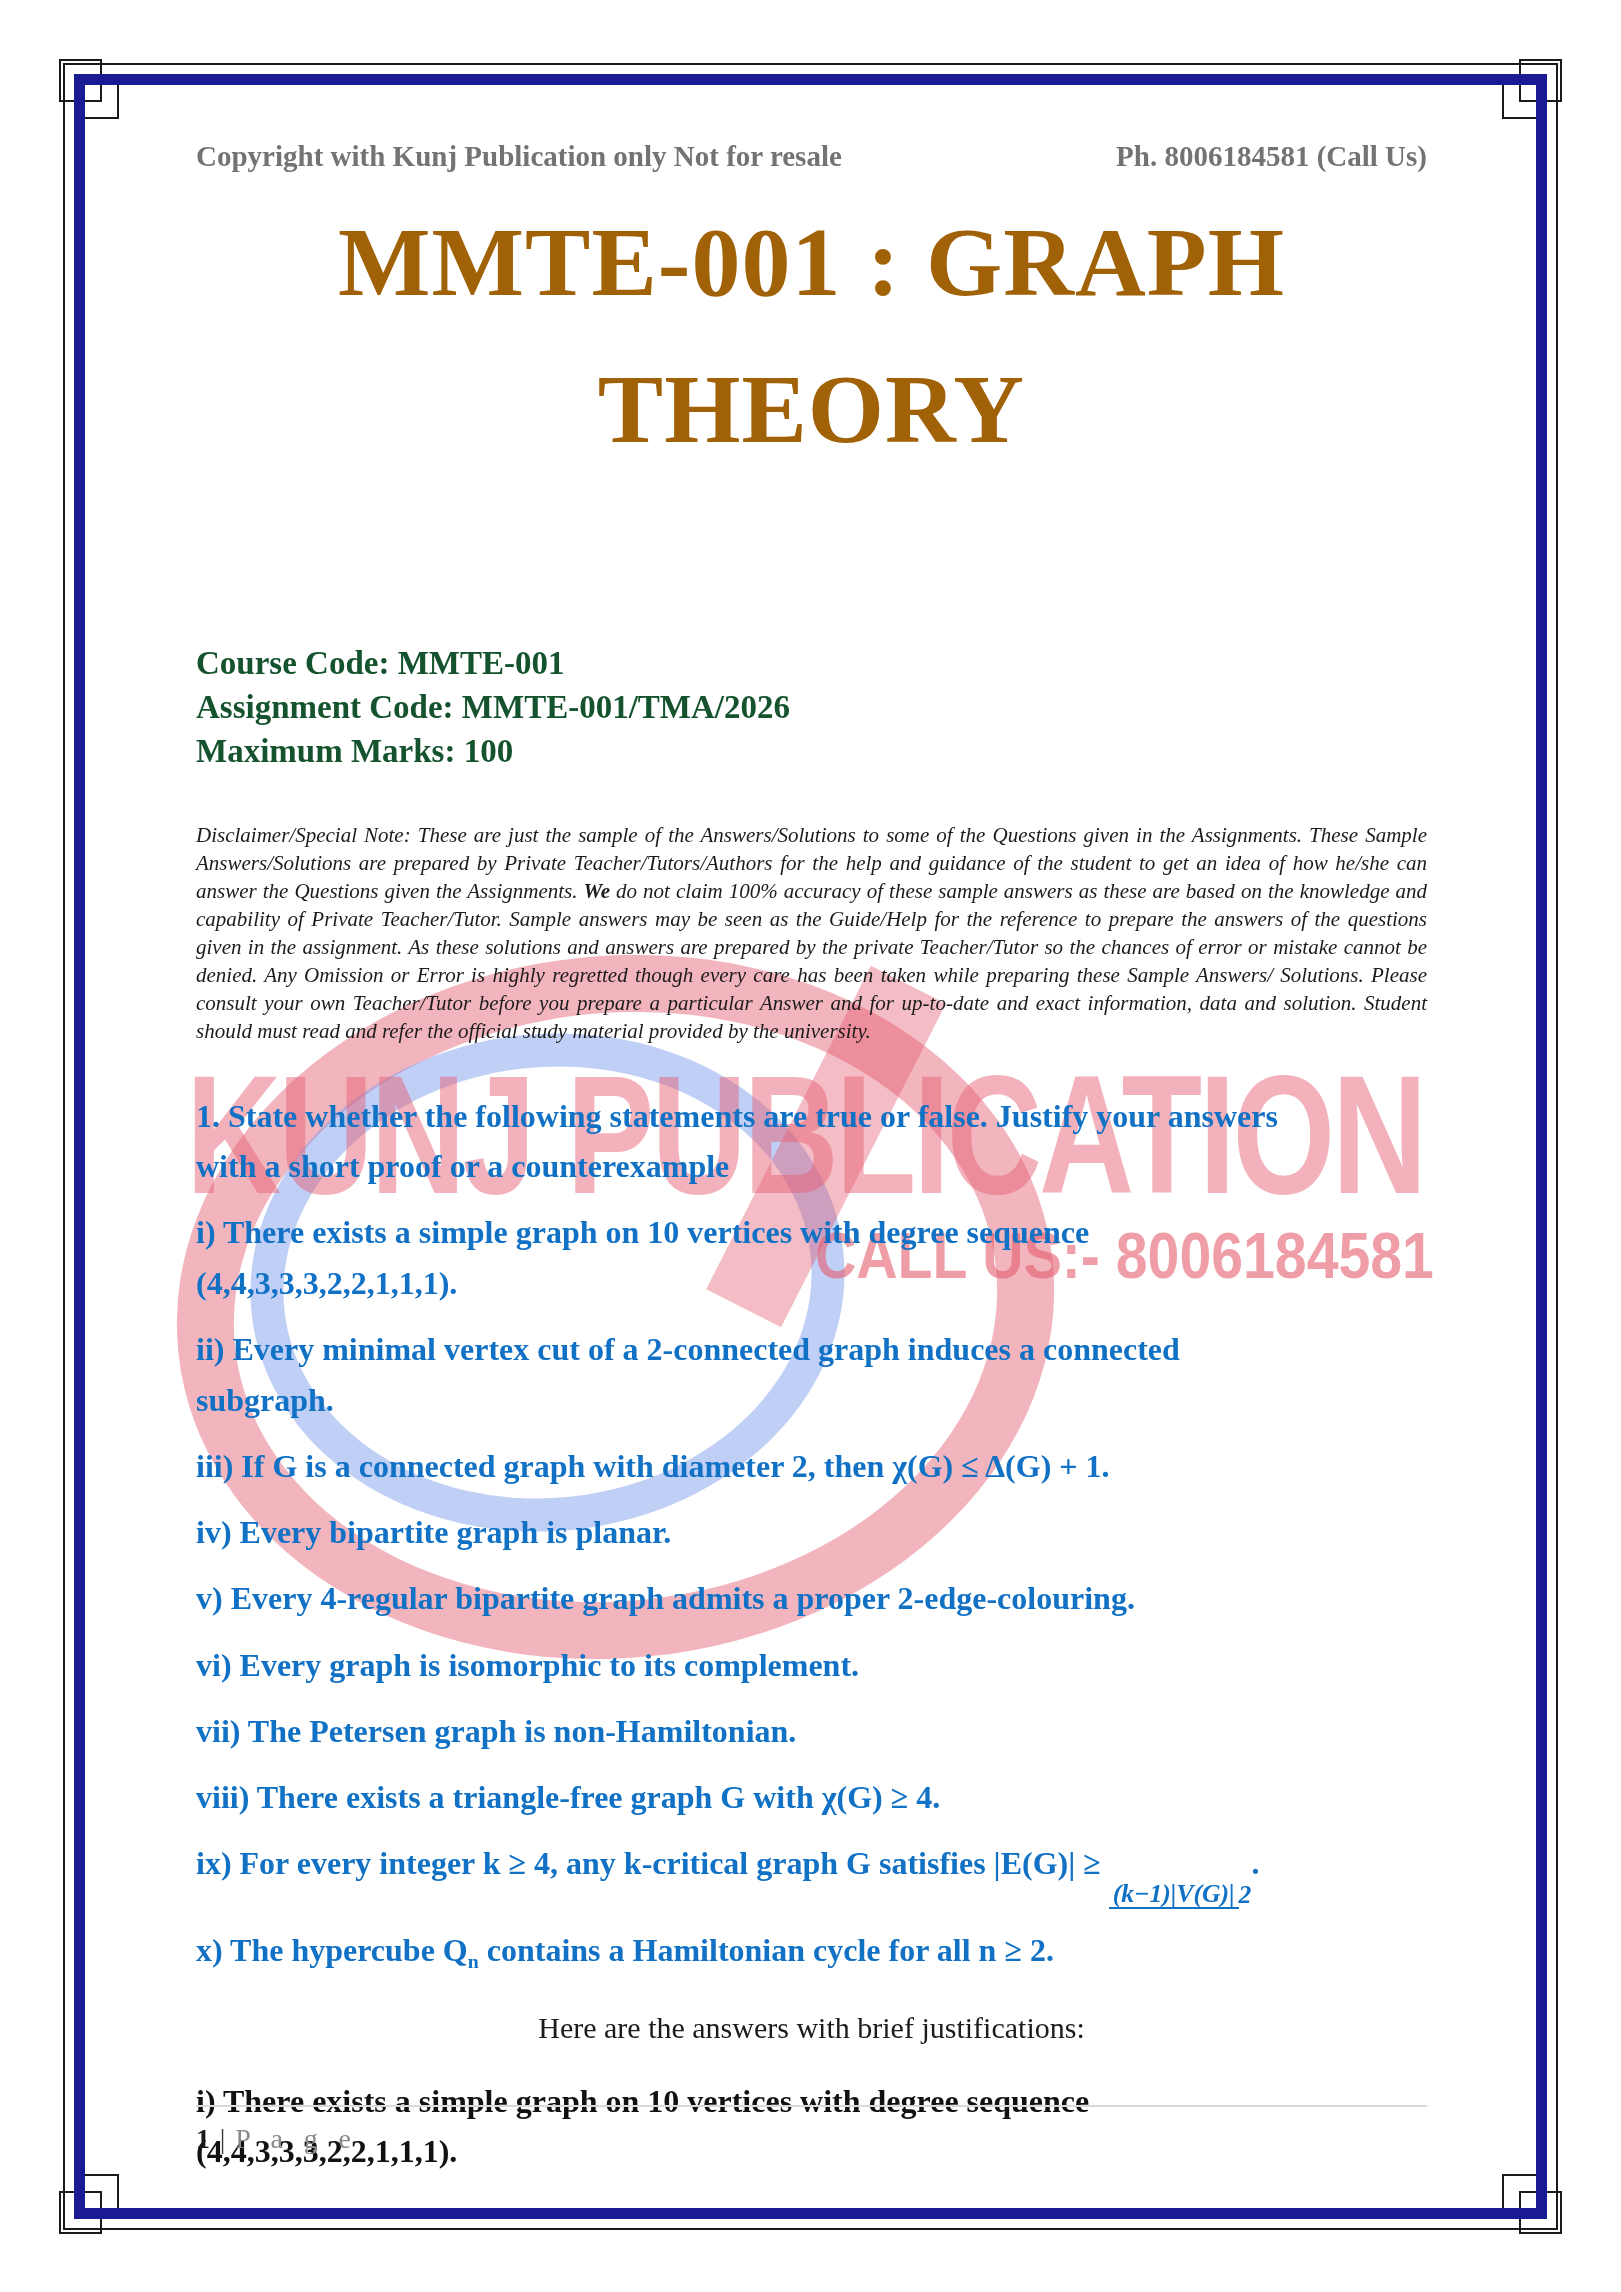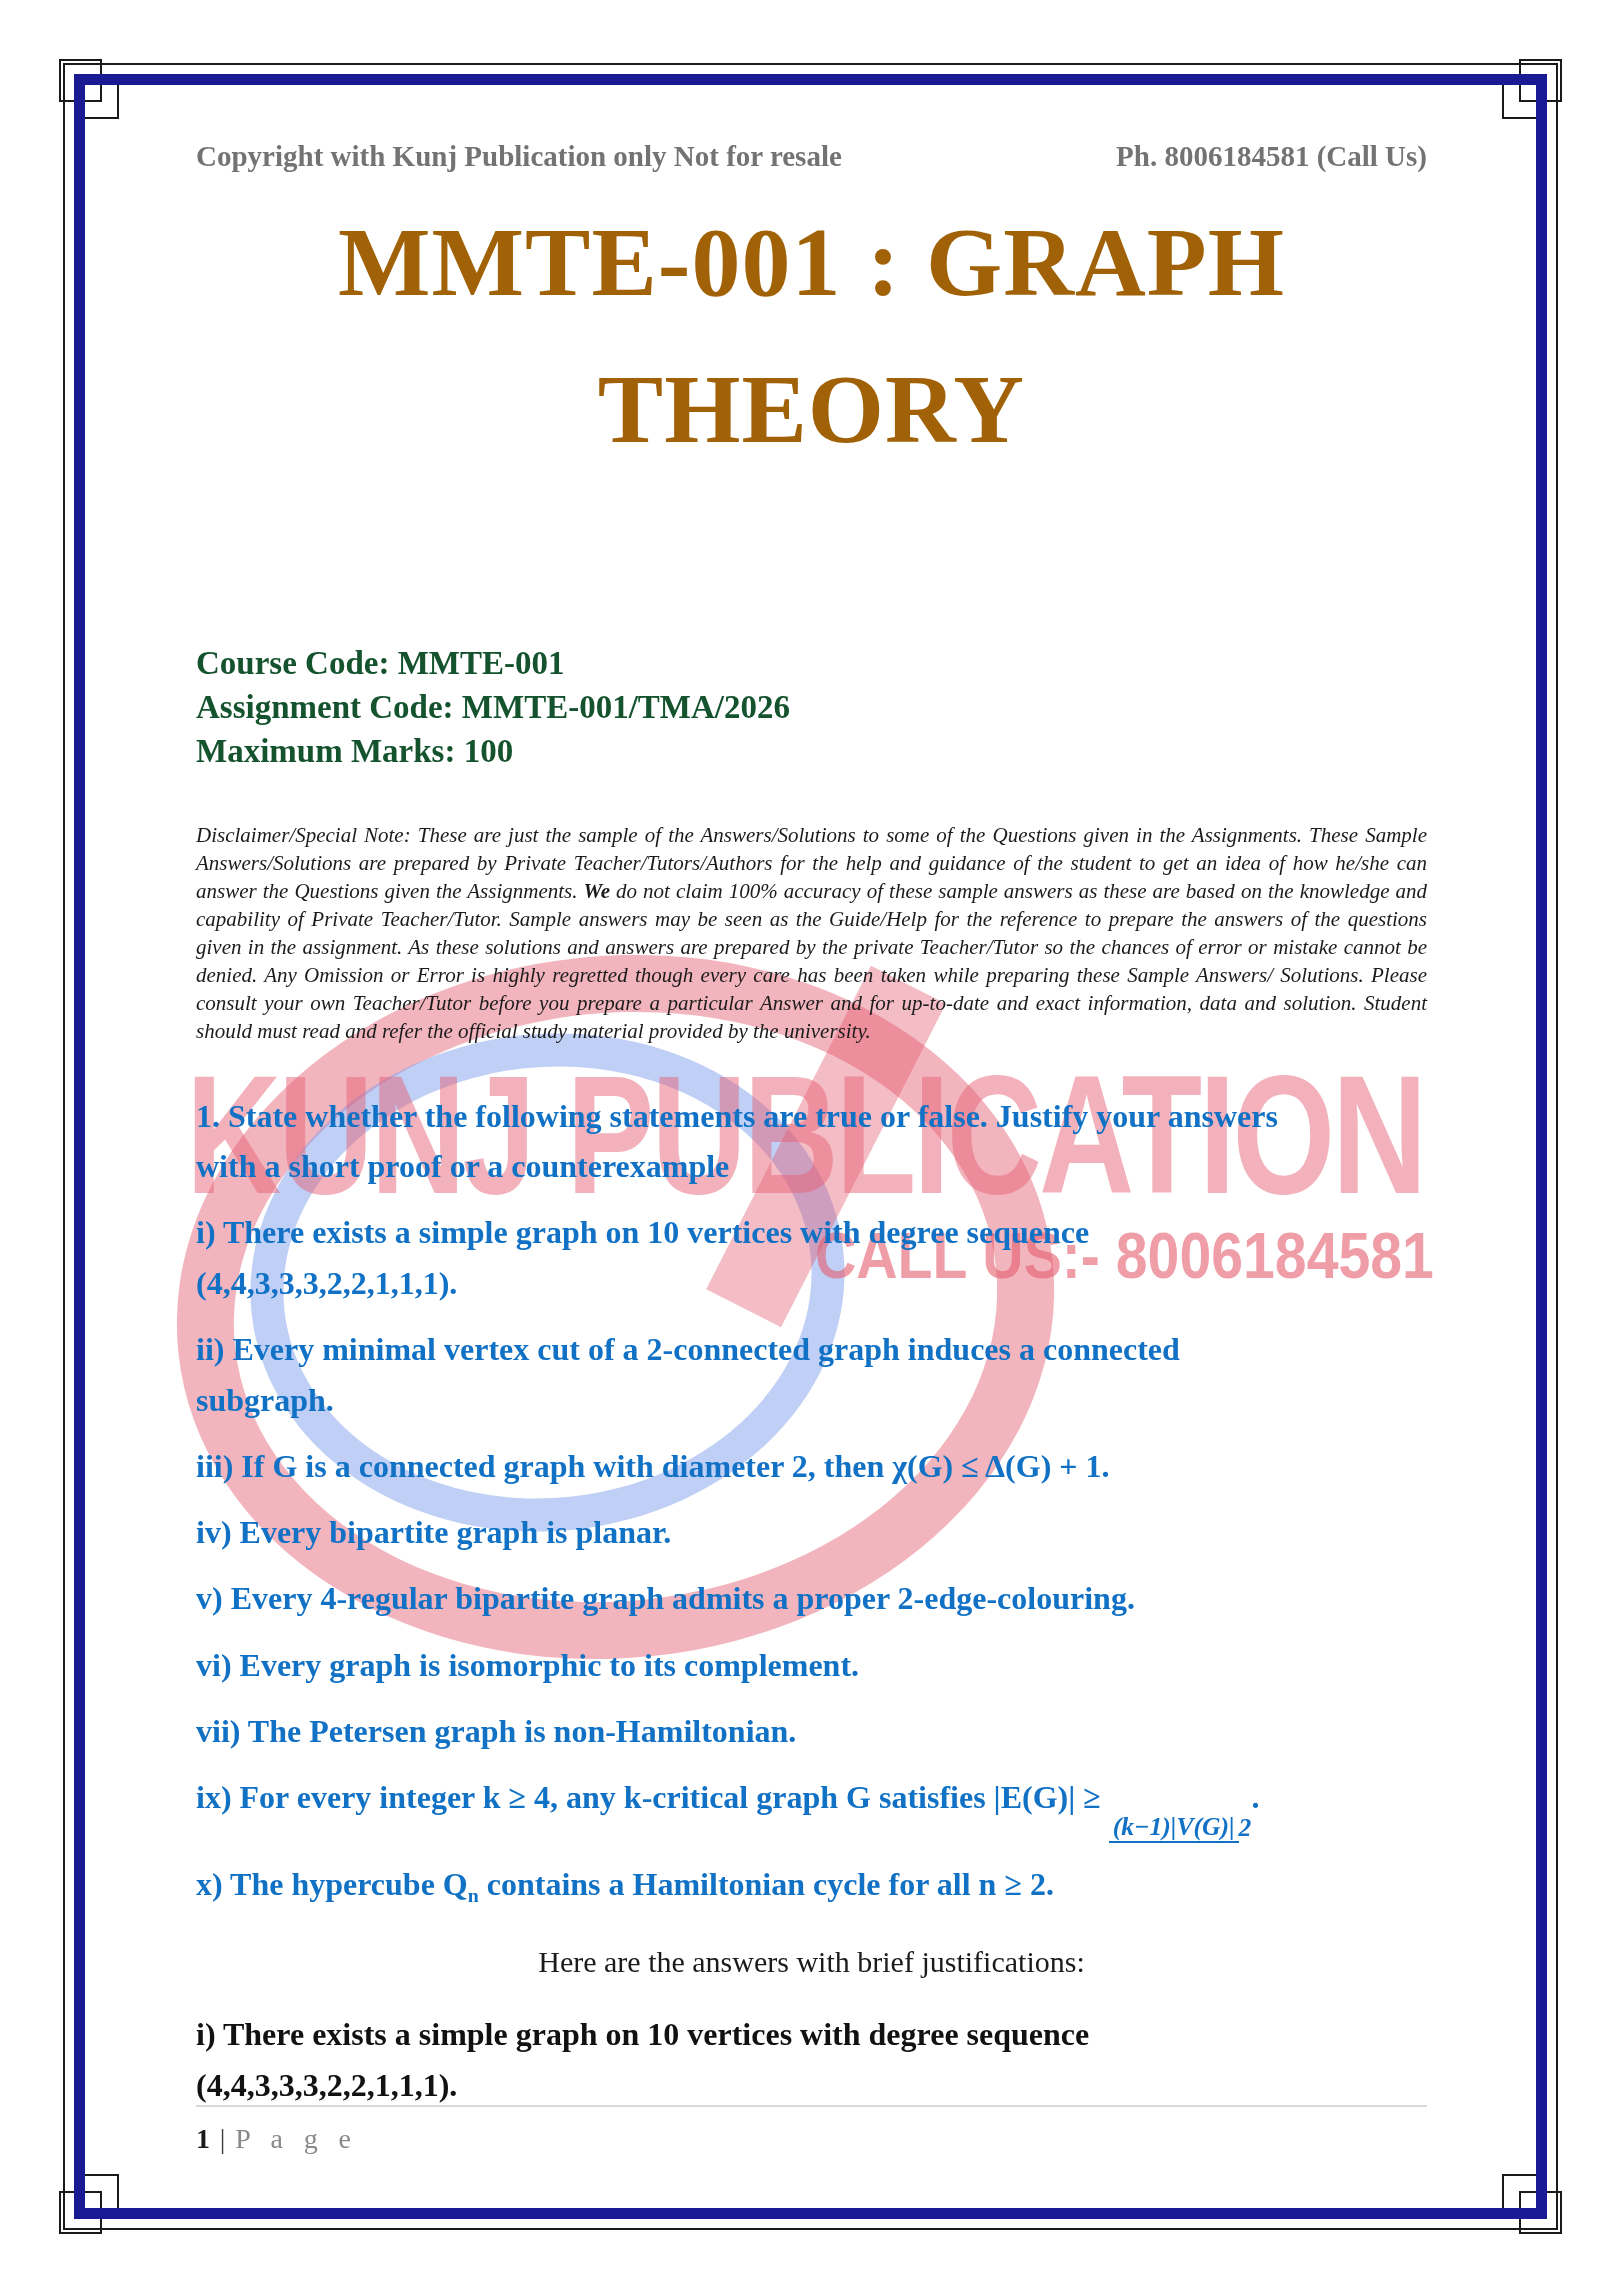--- a/index.html
+++ b/index.html
@@ -195,20 +195,23 @@
     </div>
 
     <div class="q-item blue">
       <span class="q-line">vi) Every graph is isomorphic to its complement.</span>
     </div>
 
     <div class="q-item blue">
       <span class="q-line">vii) The Petersen graph is non-Hamiltonian.</span>
     </div>
 
+    <div class="q-item blue">
+      <span class="q-line">viii) There exists a triangle-free graph G with χ(G) ≥ 4.</span>
+    </div>
 
     <div class="q-item blue">
       <span>ix) For every integer k ≥ 4, any k-critical graph G satisfies </span><span class="math">|E(G)| ≥ </span><span class="frac">
           <span class="num">(k−1)|V(G)|</span>
           <span class="den">2</span>
         </span><span>.</span>
     </div>
 
     <div class="q-item blue">
       <span>x) The hypercube </span><span class="math"><span>Q</span><sub>n</sub></span><span> contains a Hamiltonian cycle for all </span><span class="math">n</span><span class="math"> ≥ 2.</span>

